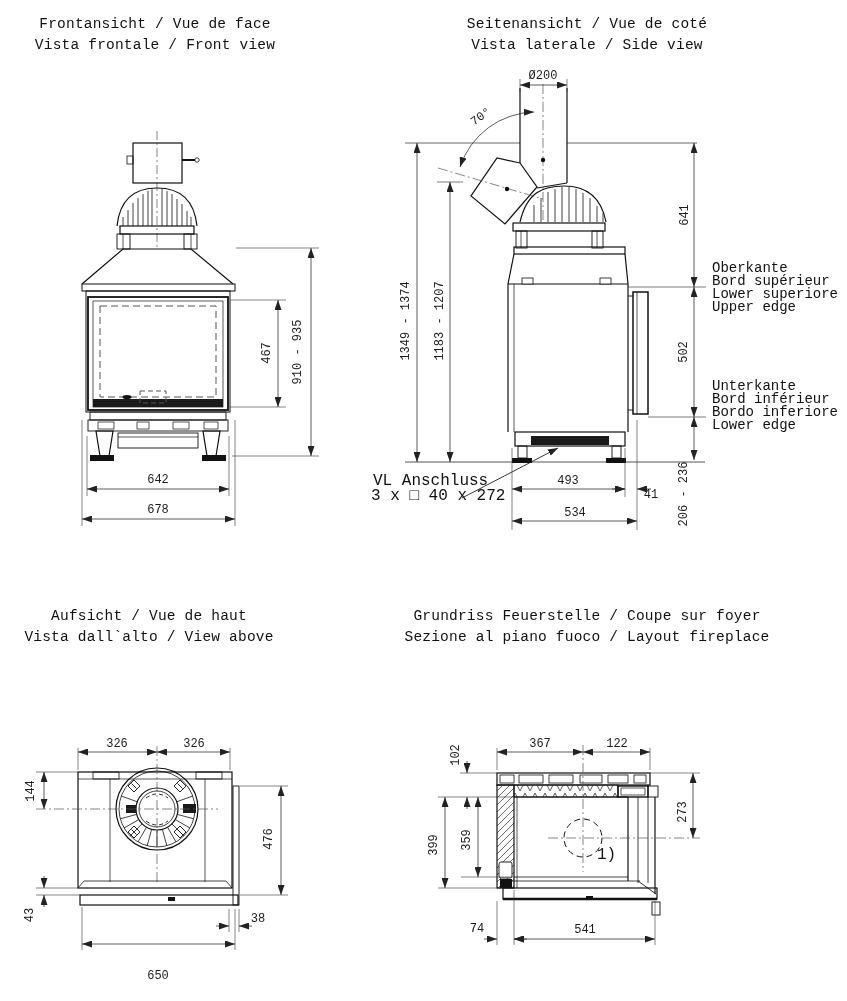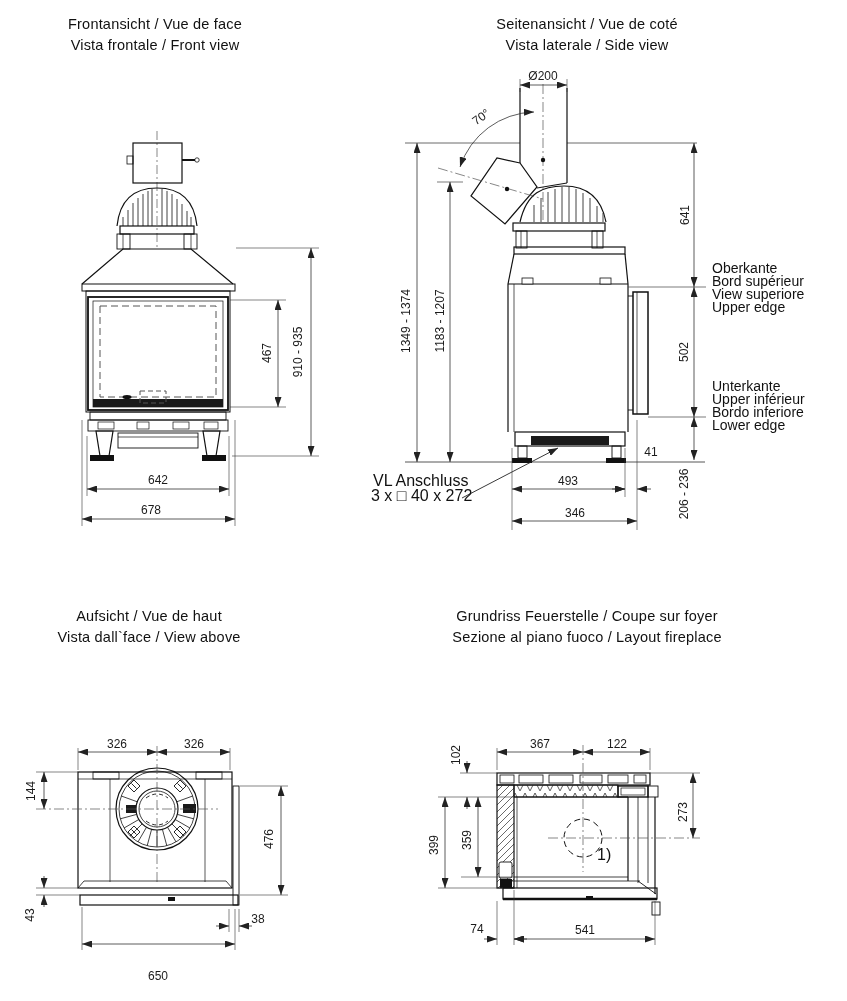--- a/index.html
+++ b/index.html
@@ -1,17 +1,17 @@
 <!DOCTYPE html>
 <html><head>
 <meta charset="utf-8">
 <style>
   html,body{margin:0;padding:0;background:#fff;}
   #sheet{position:relative;width:847px;height:1001px;background:#fff;overflow:hidden;
-         font-family:Liberation Sans, sans-serif;color:#1c1c1c;}
+         font-family:Liberation Mono, monospace;color:#1c1c1c;}
   #linework{position:absolute;left:0;top:0;}
   .lbl{position:absolute;white-space:nowrap;font-size:12px;color:#1c1c1c;
        transform:translate(-50%,-50%);}
   .lbl.rot{transform:translate(-50%,-50%) rotate(-90deg);}
   .lbl.rot35{transform:translate(-50%,-50%) rotate(-36deg);}
   .title{position:absolute;white-space:nowrap;font-size:14.5px;color:#111;
          transform:translateX(-50%);letter-spacing:.2px;}
   .note{position:absolute;white-space:nowrap;font-size:16px;color:#111;}
   .edge-note{position:absolute;font-size:14px;line-height:13px;color:#111;white-space:nowrap;}
 </style>
@@ -353,51 +353,51 @@
   </g>
 </svg>
 
 <div>
 
   <div class="title" style="left:155px;top:16px">Frontansicht / Vue de face</div>
   <div class="title" style="left:155px;top:37px">Vista frontale / Front view</div>
   <div class="title" style="left:587px;top:16px">Seitenansicht / Vue de coté</div>
   <div class="title" style="left:587px;top:37px">Vista laterale / Side view</div>
   <div class="title" style="left:149px;top:608px">Aufsicht / Vue de haut</div>
-  <div class="title" style="left:149px;top:629px">Vista dall`face / View above</div>
+  <div class="title" style="left:149px;top:629px">Vista dall`alto / View above</div>
   <div class="title" style="left:587px;top:608px">Grundriss Feuerstelle / Coupe sur foyer</div>
   <div class="title" style="left:587px;top:629px">Sezione al piano fuoco / Layout fireplace</div>
 
   <div class="lbl rot" style="left:267px;top:353px">467</div>
   <div class="lbl rot" style="left:298px;top:352px">910 - 935</div>
   <div class="lbl" style="left:158px;top:480px">642</div>
-  <div class="lbl" style="left:151px;top:510px">678</div>
+  <div class="lbl" style="left:158px;top:510px">678</div>
 
   <div class="lbl" style="left:543px;top:76px">Ø200</div>
   <div class="lbl rot35" style="left:481px;top:117px">70°</div>
   <div class="lbl rot" style="left:685px;top:215px">641</div>
   <div class="lbl rot" style="left:406px;top:321px">1349 - 1374</div>
   <div class="lbl rot" style="left:440px;top:321px">1183 - 1207</div>
   <div class="lbl rot" style="left:684px;top:352px">502</div>
   <div class="lbl rot" style="left:684px;top:494px">206 - 236</div>
   <div class="lbl" style="left:568px;top:481px">493</div>
-  <div class="lbl" style="left:651px;top:452px">41</div>
-  <div class="lbl" style="left:575px;top:513px">346</div>
+  <div class="lbl" style="left:651px;top:495px">41</div>
+  <div class="lbl" style="left:575px;top:513px">534</div>
 
   <div class="note" style="left:373px;top:472px">VL Anschluss</div>
   <div class="note" style="left:371px;top:487px">3 x □ 40 x 272</div>
   <div class="edge-note" style="left:712px;top:262px">
     <div>Oberkante</div>
     <div>Bord supérieur</div>
-    <div>View superiore</div>
+    <div>Lower superiore</div>
     <div>Upper edge</div>
   </div>
   <div class="edge-note" style="left:712px;top:380px">
     <div>Unterkante</div>
-    <div>Upper inférieur</div>
+    <div>Bord inférieur</div>
     <div>Bordo inferiore</div>
     <div>Lower edge</div>
   </div>
 
   <div class="lbl" style="left:117px;top:744px">326</div>
   <div class="lbl" style="left:194px;top:744px">326</div>
   <div class="lbl rot" style="left:31px;top:791px">144</div>
   <div class="lbl rot" style="left:269px;top:839px">476</div>
   <div class="lbl rot" style="left:30px;top:915px">43</div>
   <div class="lbl" style="left:258px;top:919px">38</div>

